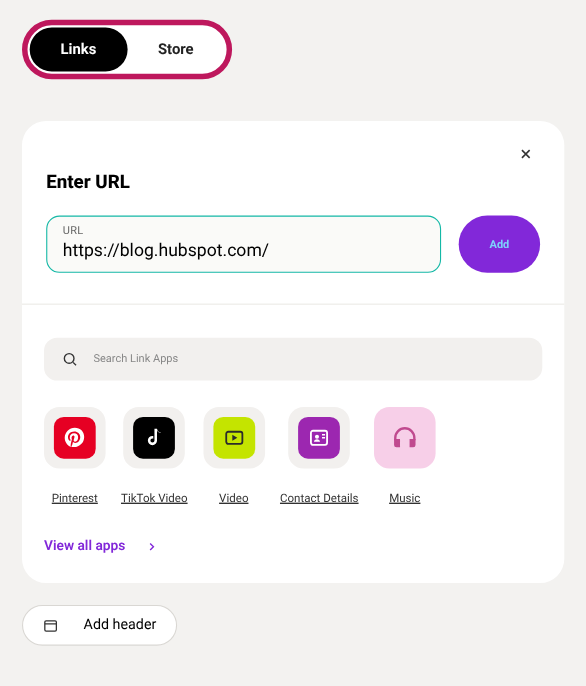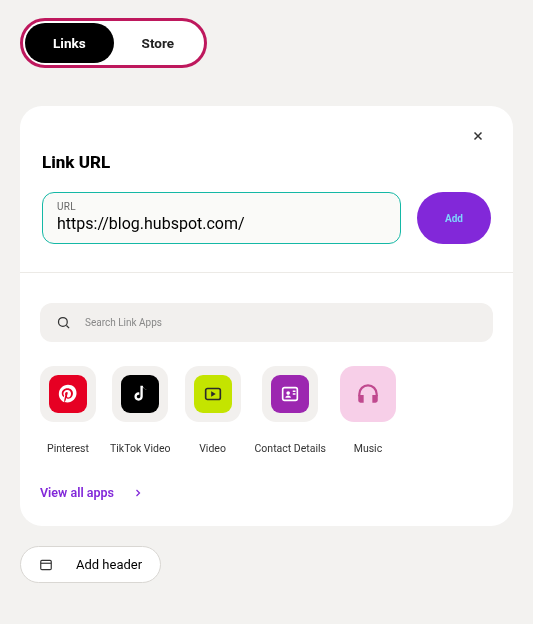--- a/index.html
+++ b/index.html
@@ -1,34 +1,34 @@
 <!DOCTYPE html>
 <html><head>
   <meta charset="utf-8">
   <style>
     * { box-sizing: border-box; margin: 0; padding: 0; font-family: -apple-system, BlinkMacSystemFont, "Segoe UI", Roboto, Arial, sans-serif; }
     body { background: #f3f2f0; width: 533px; height: 624px; padding-top: 18px; }
-    .tabs { display: flex; border: 3px solid #be185d; border-radius: 999px; width: fit-content; margin-left: 20px; background: #fff; padding: 2px;}
+    .tabs { display: flex; border: 5px solid #be185d; border-radius: 999px; width: fit-content; margin-left: 20px; background: #fff; padding: 2px;}
     .tab { padding: 12px 28px; font-size: 13.5px; font-weight: 700; border-radius: 999px; cursor: pointer; color: #222; }
     .tab.active { background: #000; color: #fff; }
     .card { background: #fff; border-radius: 22px; margin: 38px 20px 0 20px; padding: 0; position: relative; }
     .close { position: absolute; top: 22px; right: 28px; cursor: pointer; }
     .close svg { stroke: #333; }
     .heading { font-size: 17px; font-weight: 800; padding: 46px 22px 0 22px; }
     .url-row { display: flex; gap: 16px; padding: 20px 22px 28px 22px; align-items: stretch; }
     .input-wrap { flex: 1; border: 1px solid #14b8a6; border-radius: 12px; background: #fafaf8; padding: 8px 14px 10px 14px; }
     .input-label { font-size: 10px; color: #666; letter-spacing: .3px; }
     .input-val { font-size: 16px; color: #000; margin-top: 2px; border: none; background: transparent; outline: none; width: 100%; }
     .add-btn { background: #8228d9; color: #7dd3fc; border: none; border-radius: 999px; padding: 0 28px; font-size: 10px; font-weight: 700; cursor: pointer; }
     .divider { height: 1px; background: #eceae6; }
     .search-row { margin: 30px 20px 0 20px; background: #f2f0ee; border-radius: 12px; display: flex; align-items: center; padding: 12px 16px; gap: 14px;}
     .search-row svg { stroke: #333; }
     .search-inp { border:none; background:transparent; outline:none; font-size: 10px; color:#333; flex:1;}
     .search-inp::placeholder { color:#888; }
-    .apps { display: flex; gap: 14px; padding: 24px 20px 0 20px; overflow: hidden; }
+    .apps { display: flex; gap: 14px; padding: 24px 20px 0 20px; overflow: hidden; text-decoration: underline; }
     .app { text-align: center; flex: 0 0 auto; cursor: pointer;}
     .app-ico { width: 56px; height: 56px; margin: 0 auto; background: #f2f0ee; border-radius: 14px; display: flex; align-items: center; justify-content: center; }
     .app-ico .inner { width: 38px; height: 38px; border-radius: 9px; display:flex; align-items:center; justify-content:center;}
     .app-label { font-size: 10.5px; color: #333; margin-top: 20px; white-space: nowrap; }
     .view-all { display: flex; align-items: center; gap: 18px; color: #8228d9; font-size: 12.5px; font-weight: 600; padding: 30px 20px 26px 20px; cursor: pointer;}
     .view-all svg { stroke: #8228d9; }
     .add-header-btn { margin: 20px 0 0 20px; border: 1px solid #d9d7d3; background: #fff; border-radius: 999px; padding: 10px 18px; font-size: 13px; display: inline-flex; align-items: center; gap: 23px; cursor: pointer; }
     .add-header-btn svg { stroke: #333; }
   </style>
 </head>
@@ -40,21 +40,21 @@
   <div class="tab active">Links</div>
   <div class="tab">Store</div>
 </div>
 
 <div class="card">
   <div class="close">
     <svg width="14" height="14" viewBox="0 0 24 24" fill="none" stroke-width="2.5">
         <path d="M18 6 6 18M6 6l12 12"></path>
       </svg>
   </div>
-  <h2 class="heading">Link URL</h2>
+  <h2 class="heading">Enter URL</h2>
   <div class="url-row">
     <div class="input-wrap">
       <div class="input-label">URL</div>
       <input class="input-val" value="https://blog.hubspot.com/" style="">
     </div>
     <button class="add-btn">Add</button>
   </div>
   <div class="divider"></div>
 
   <div class="search-row">

